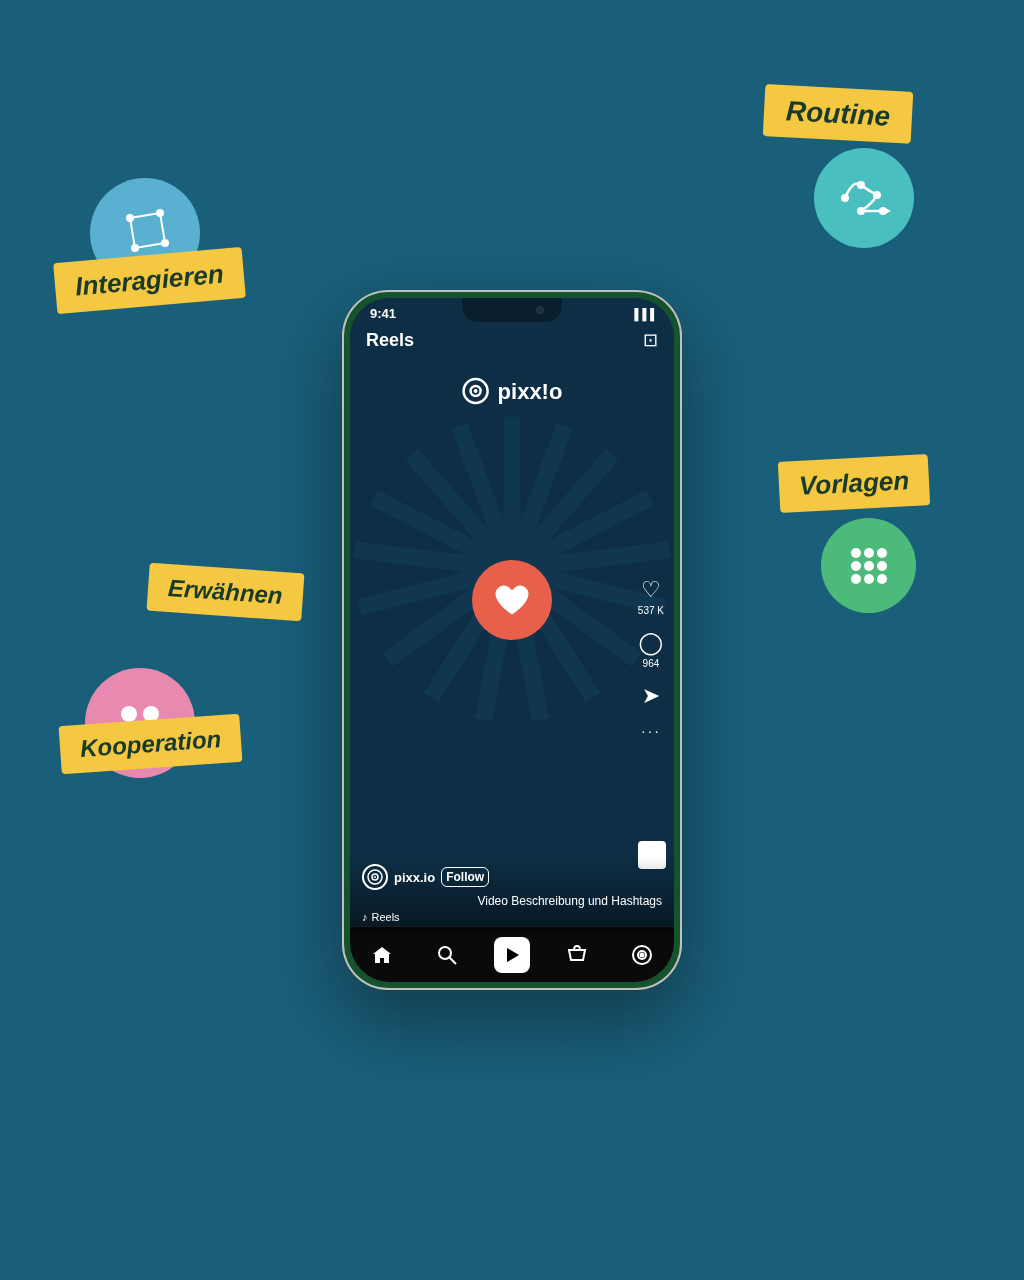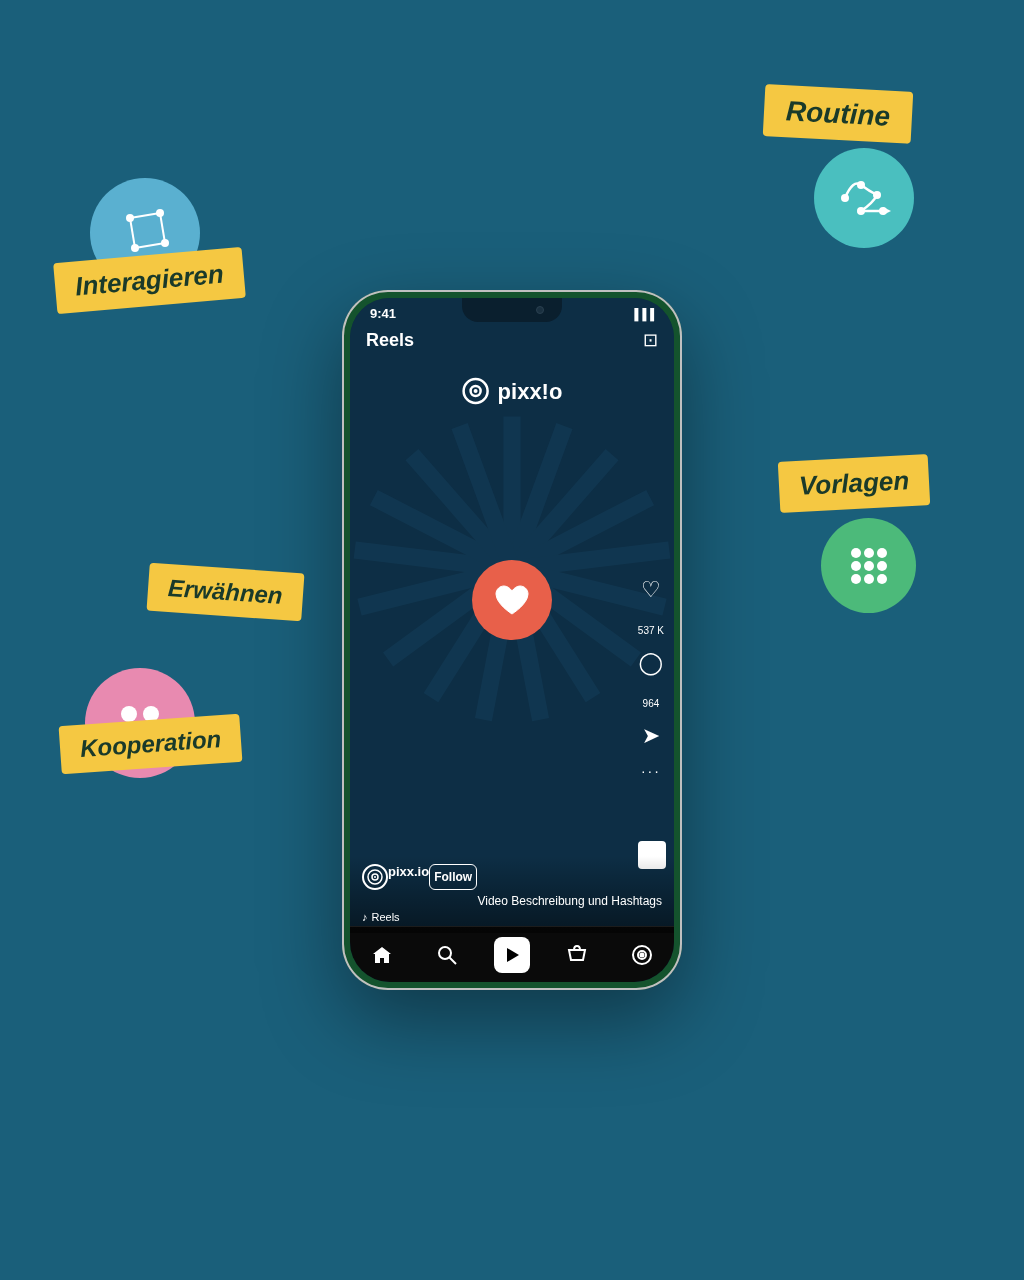--- a/index.html
+++ b/index.html
@@ -185,37 +185,37 @@
 
     .sidebar-icon {
       color: white;
       font-size: 22px;
     }
 
     .sidebar-count {
       color: white;
       font-size: 10px;
       text-align: center;
-      margin-top: 20px;
     }
 
     
     .bottom-info {
       position: absolute;
       bottom: 0;
       left: 0;
       right: 0;
       padding: 8px 12px 10px;
       background: linear-gradient(transparent, rgba(0,0,0,0.5));
       z-index: 5;
     }
 
     .user-row {
       display: flex;
-      gap: 0;
+      align-items: center;
+      gap: 6px;
       margin-bottom: 4px;
     }
 
     .user-avatar {
       width: 26px;
       height: 26px;
       border: 2px solid white;
       border-radius: 50%;
       display: flex;
       align-items: center;

